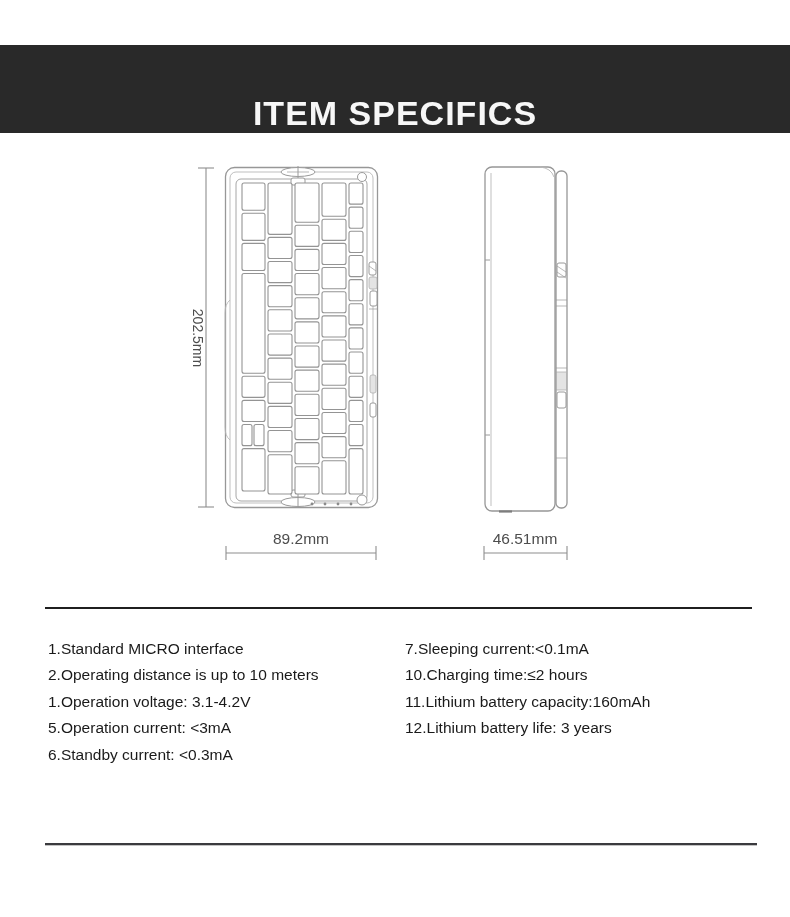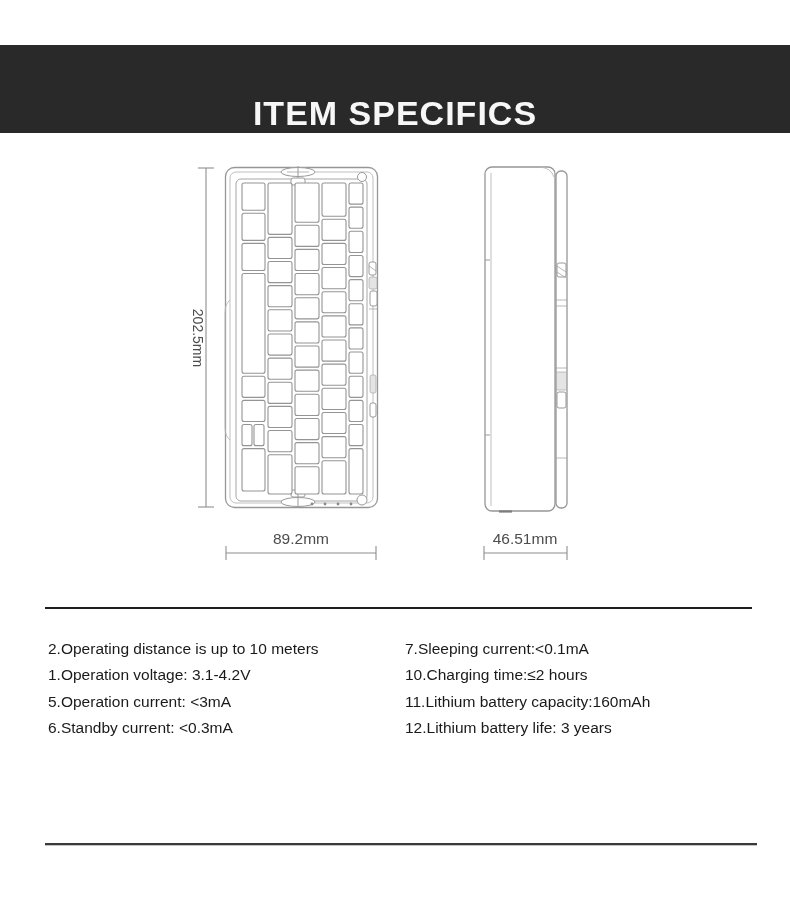--- a/index.html
+++ b/index.html
@@ -195,20 +195,21 @@
         <line class="dimline" x1="567" y1="546" x2="567" y2="560"></line>
       </g>
 
     </g>
   </svg>
 
   <hr class="divider-top" data-name="divider-top">
 
   <section class="specs" data-name="spec-section">
     <div class="spec-col left" data-name="spec-list-left">
+      <p data-name="spec-item">1.Standard MICRO interface</p>
       <p data-name="spec-item">2.Operating distance is up to 10 meters</p>
       <p data-name="spec-item">1.Operation voltage: 3.1-4.2V</p>
       <p data-name="spec-item">5.Operation current: &lt;3mA</p>
       <p data-name="spec-item">6.Standby current: &lt;0.3mA</p>
     </div>
     <div class="spec-col right" data-name="spec-list-right">
       <p data-name="spec-item">7.Sleeping current:&lt;0.1mA</p>
       <p data-name="spec-item">10.Charging time:≤2 hours</p>
       <p data-name="spec-item">11.Lithium battery capacity:160mAh</p>
       <p data-name="spec-item">12.Lithium battery life: 3 years</p>

